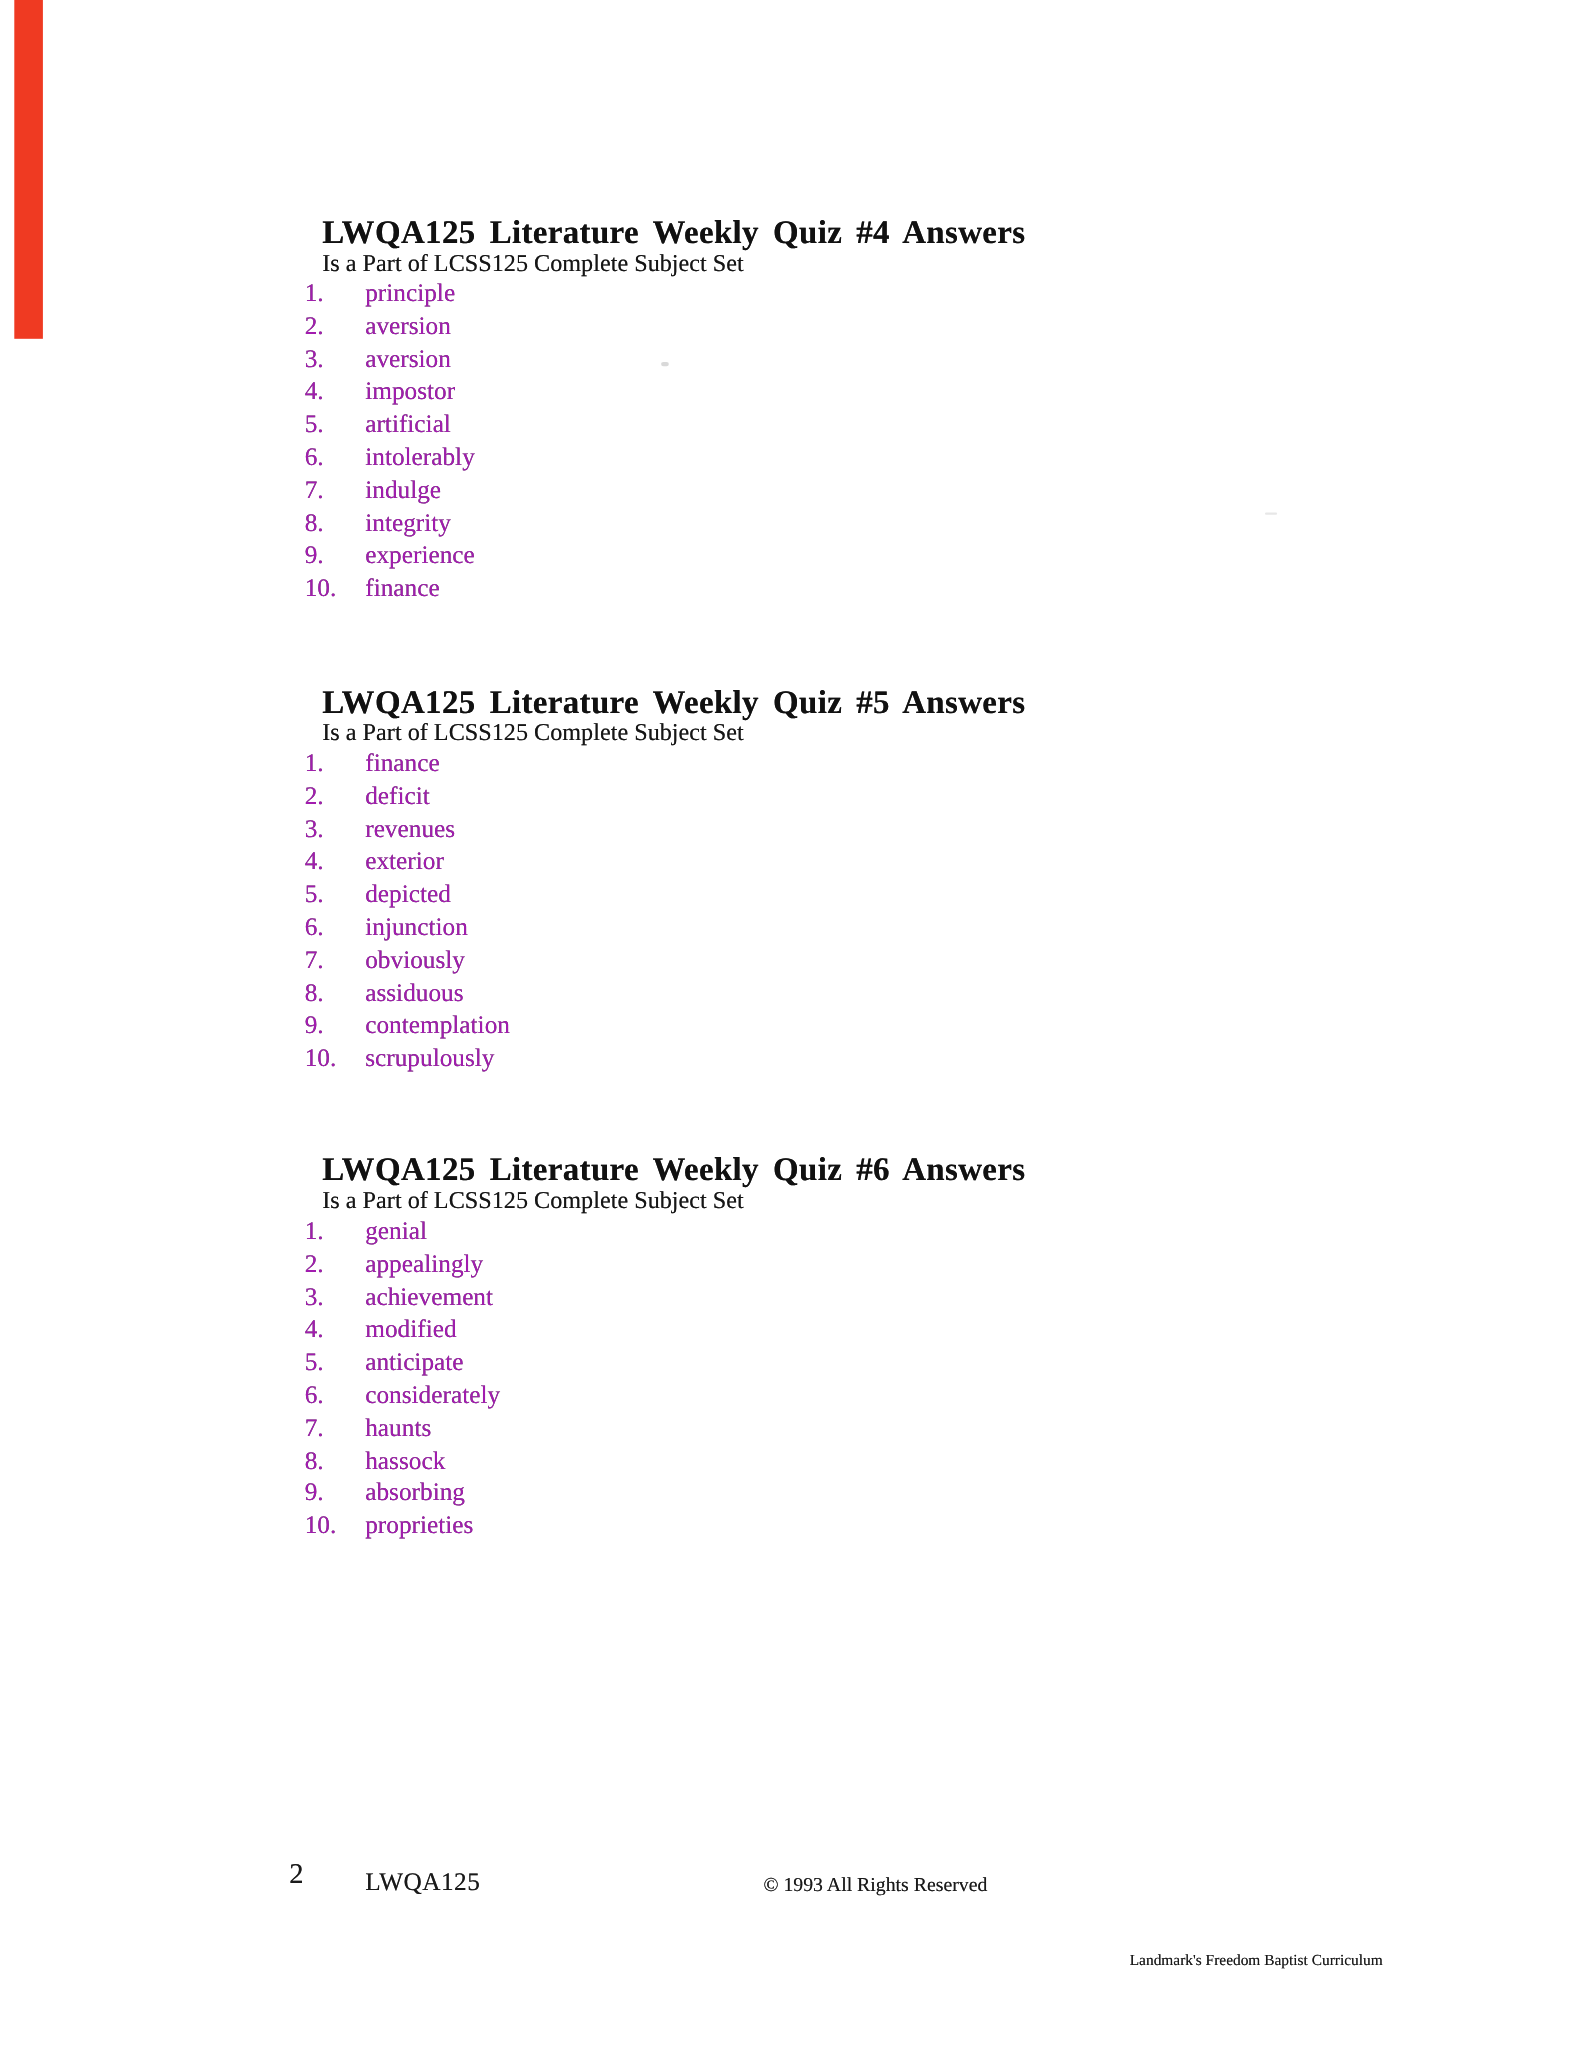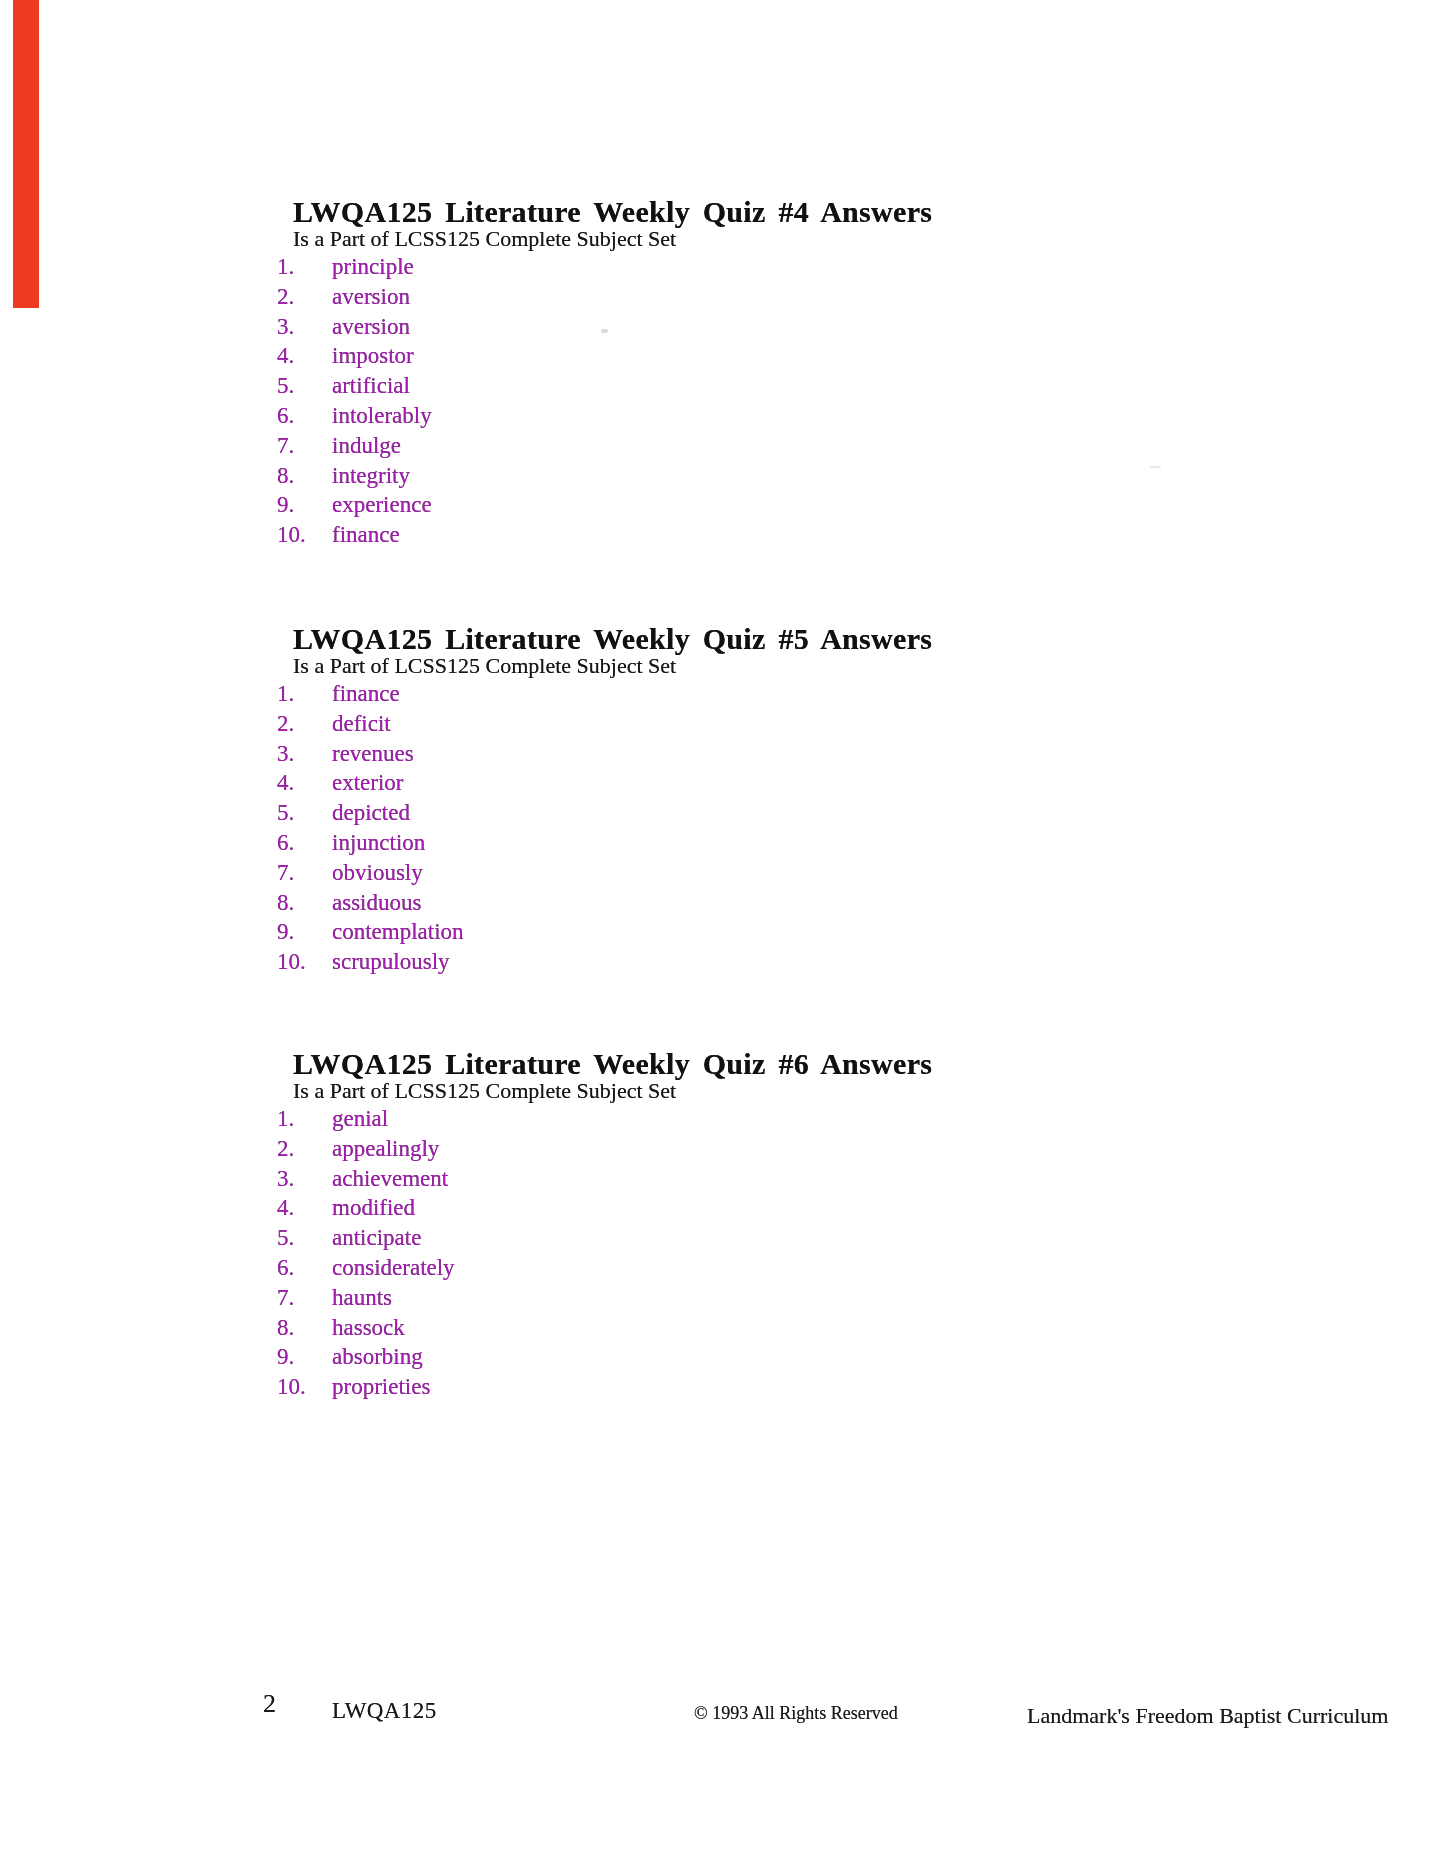--- a/index.html
+++ b/index.html
@@ -69,21 +69,21 @@
   }
   .footer-item {
     position: absolute;
     white-space: nowrap;
     color: #1a1a1a;
     text-shadow: 0 0 0.5px rgba(26,26,26,0.7);
   }
   .page-num    { top: 1689px; left: 263px;  font-size: 26px; }
   .doc-code    { top: 1698px; left: 332px;  font-size: 23px; letter-spacing: 0.4px; }
   .copyright   { top: 1703px; left: 694px;  font-size: 18px; }
-  .publisher   { top: 1703px; left: 1027px; font-size: 22px; }
+  .publisher   { top: 1775px; left: 1027px; font-size: 14px; }
   .speckle {
     position: absolute;
     background: #b9b9b9;
     border-radius: 2px;
     opacity: 0.55;
   }
   .speckle-1 { left: 601px; top: 329px; width: 7px; height: 4px; }
   .speckle-2 { left: 1150px; top: 466px; width: 11px; height: 2px; opacity: 0.35; }
 </style>
 </head>

